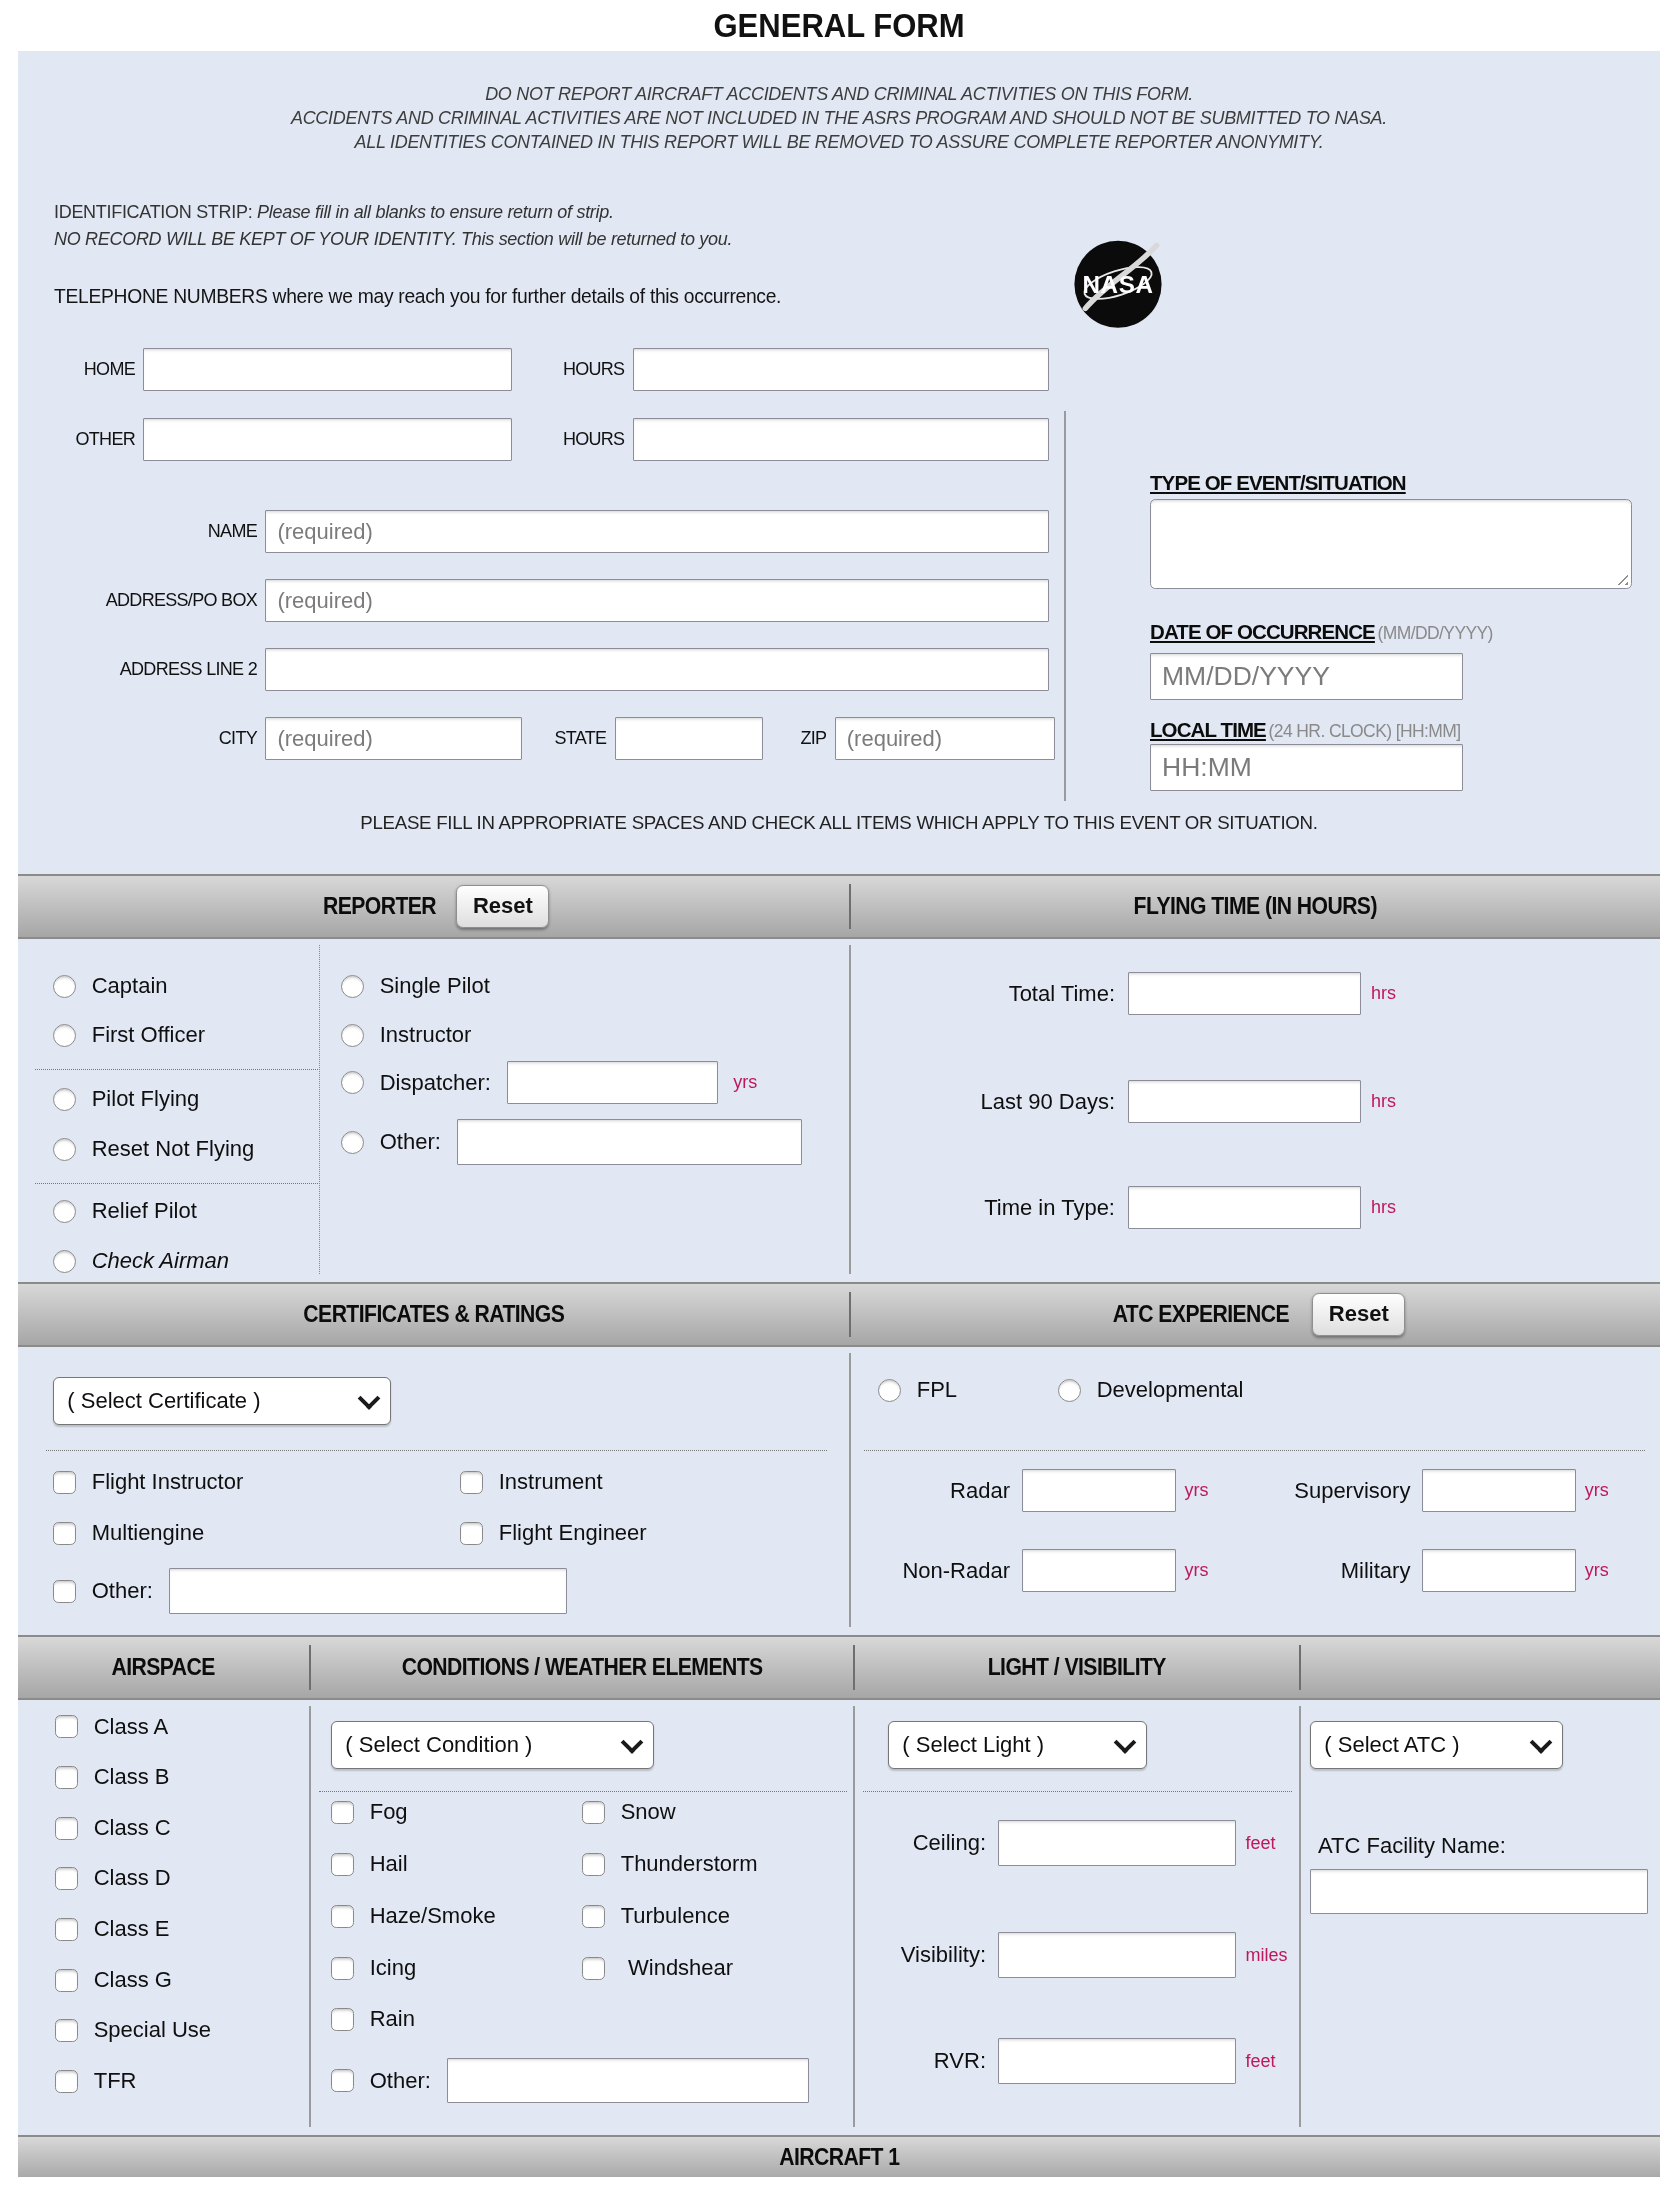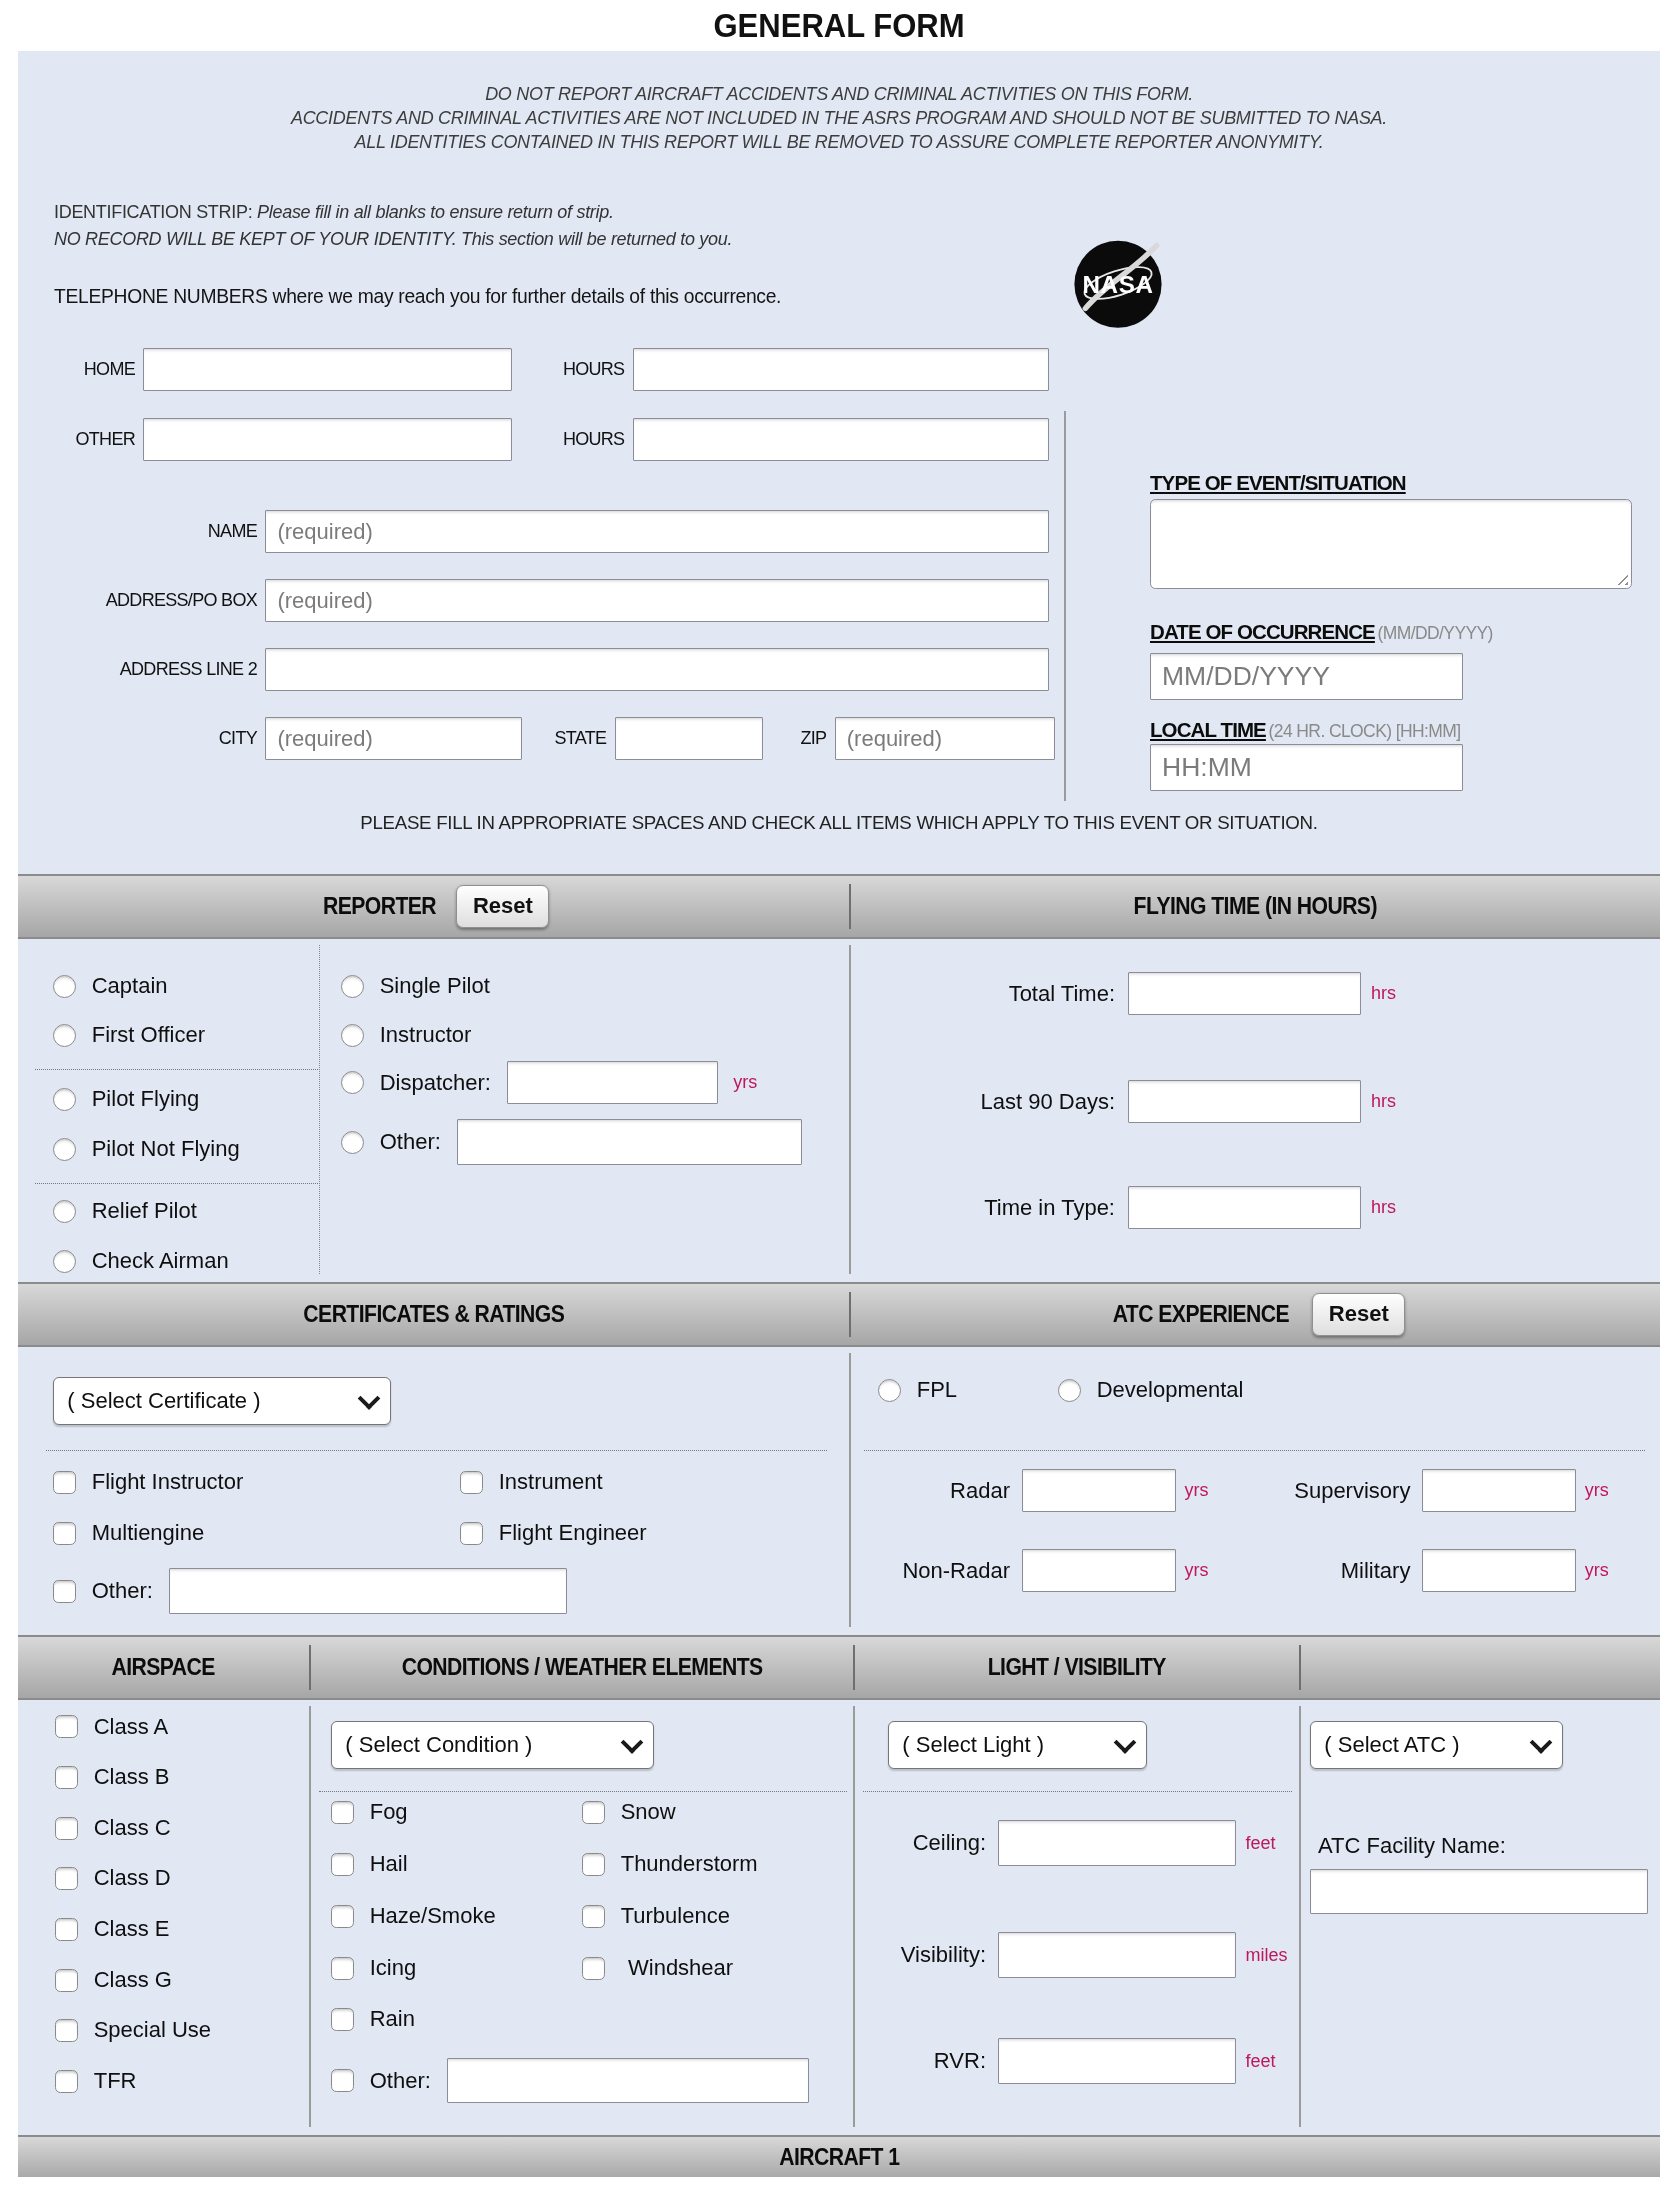--- a/index.html
+++ b/index.html
@@ -176,28 +176,28 @@
       <span class="rd"></span>
       <span class="olabel">First Officer</span>
     </div>
     <div class="doth" style="left:17px;top:131px;width:285px;"></div>
     <div class="opt" style="left:35px;top:148px;">
       <span class="rd"></span>
       <span class="olabel">Pilot Flying</span>
     </div>
     <div class="opt" style="left:35px;top:198px;">
       <span class="rd"></span>
-      <span class="olabel">Pilot Not Flying</span>
+      <span class="olabel">Reset Not Flying</span>
     </div>
     <div class="doth" style="left:17px;top:245px;width:285px;"></div>
     <div class="opt" style="left:35px;top:260px;">
       <span class="rd"></span>
       <span class="olabel">Relief Pilot</span>
     </div>
-    <div class="opt" style="left:35px;top:310px;">
+    <div class="opt" style="left:35px;top:310px;font-style:italic;">
       <span class="rd"></span>
       <span class="olabel">Check Airman</span>
     </div>
 
     <div class="dotv" style="left:301px;top:7.2px;height:329px;"></div>
 
     <div class="opt" style="left:323px;top:35px;">
       <span class="rd"></span>
       <span class="olabel">Single Pilot</span>
     </div>

